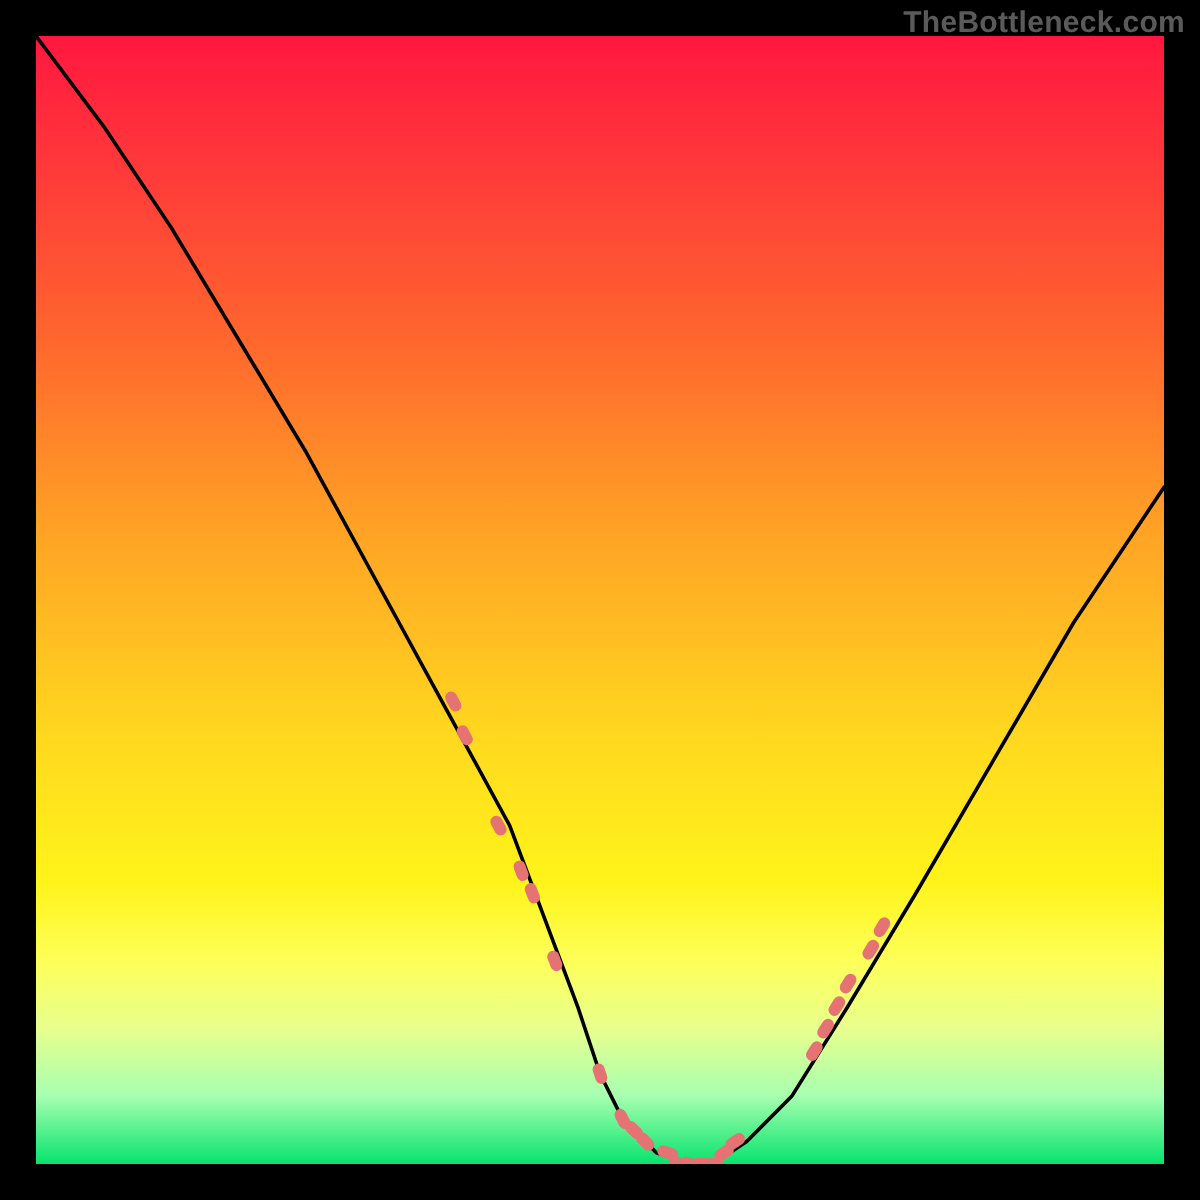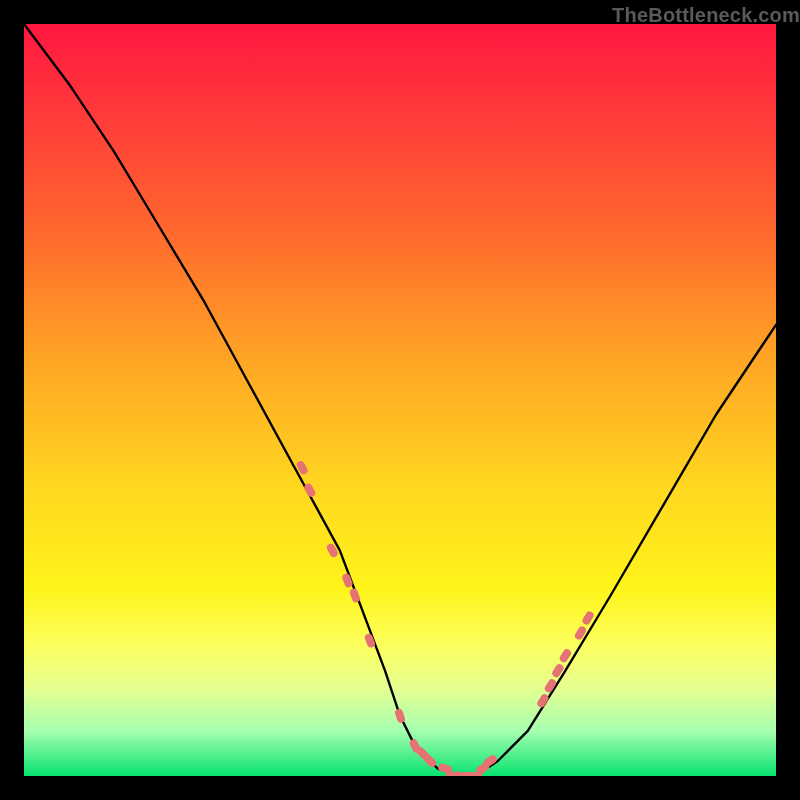--- a/index.html
+++ b/index.html
@@ -25,21 +25,21 @@
       #ffd81f 62%,
       #fff41a 75%,
       #fdff59 82%,
       #e8ff8e 88%,
       #a6ffb0 94%,
       #07e36e 100%);
   }
   .watermark {
     position: absolute;
     top: 4px;
-    right: 0;
+    right: 10px;
     color: #5a5a5a;
     font-size: 20px;
     font-weight: 600;
     letter-spacing: 0.2px;
     pointer-events: none;
     user-select: none;
   }
   svg {
     position: absolute;
     left: 0;

